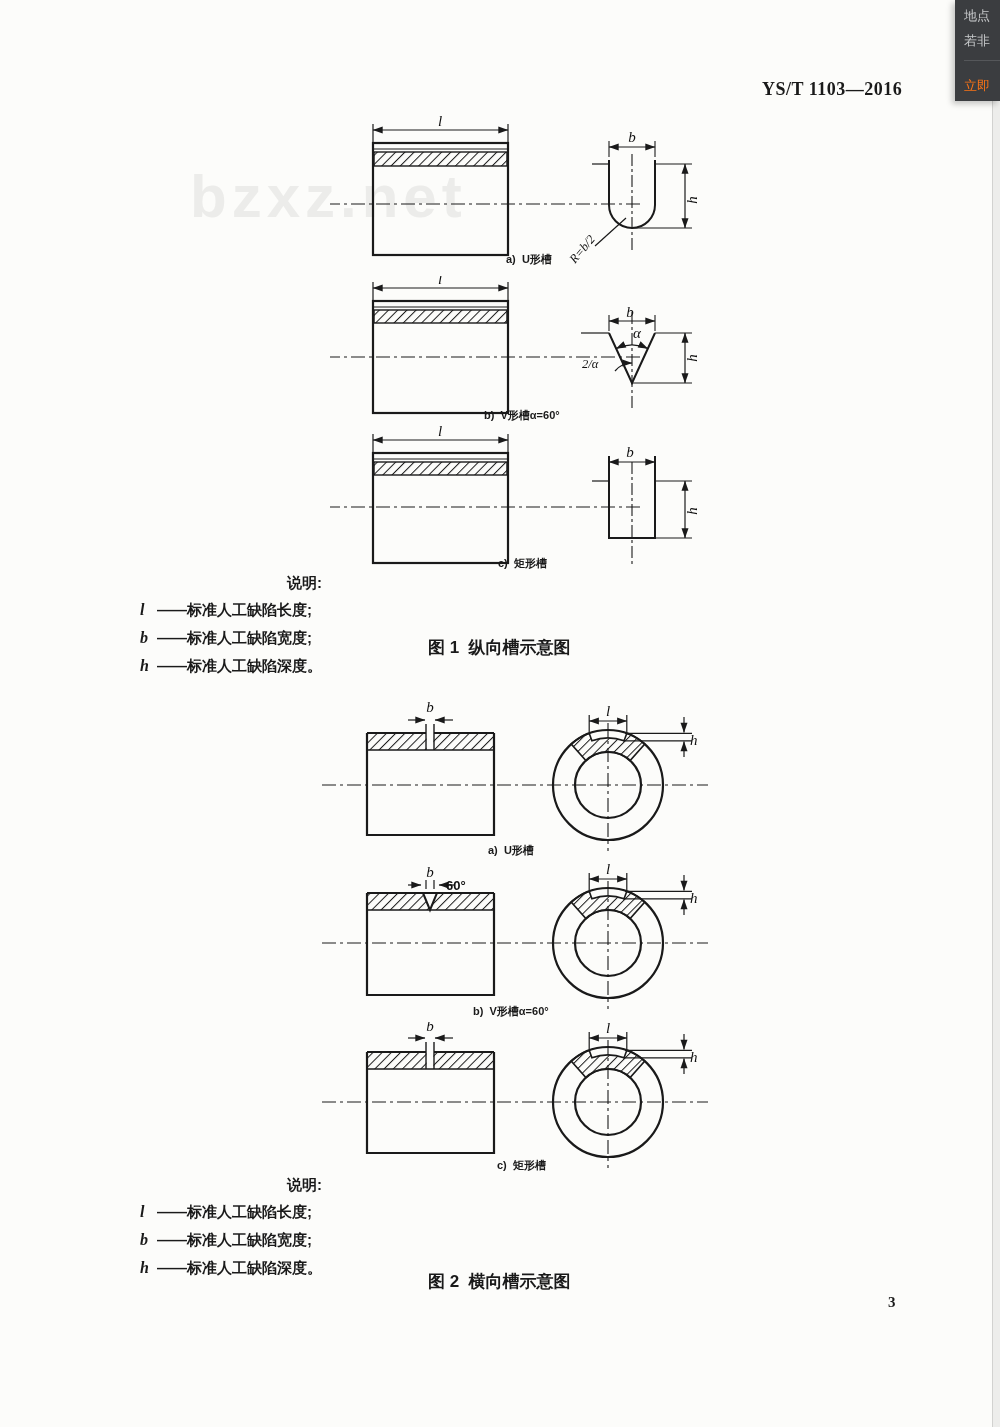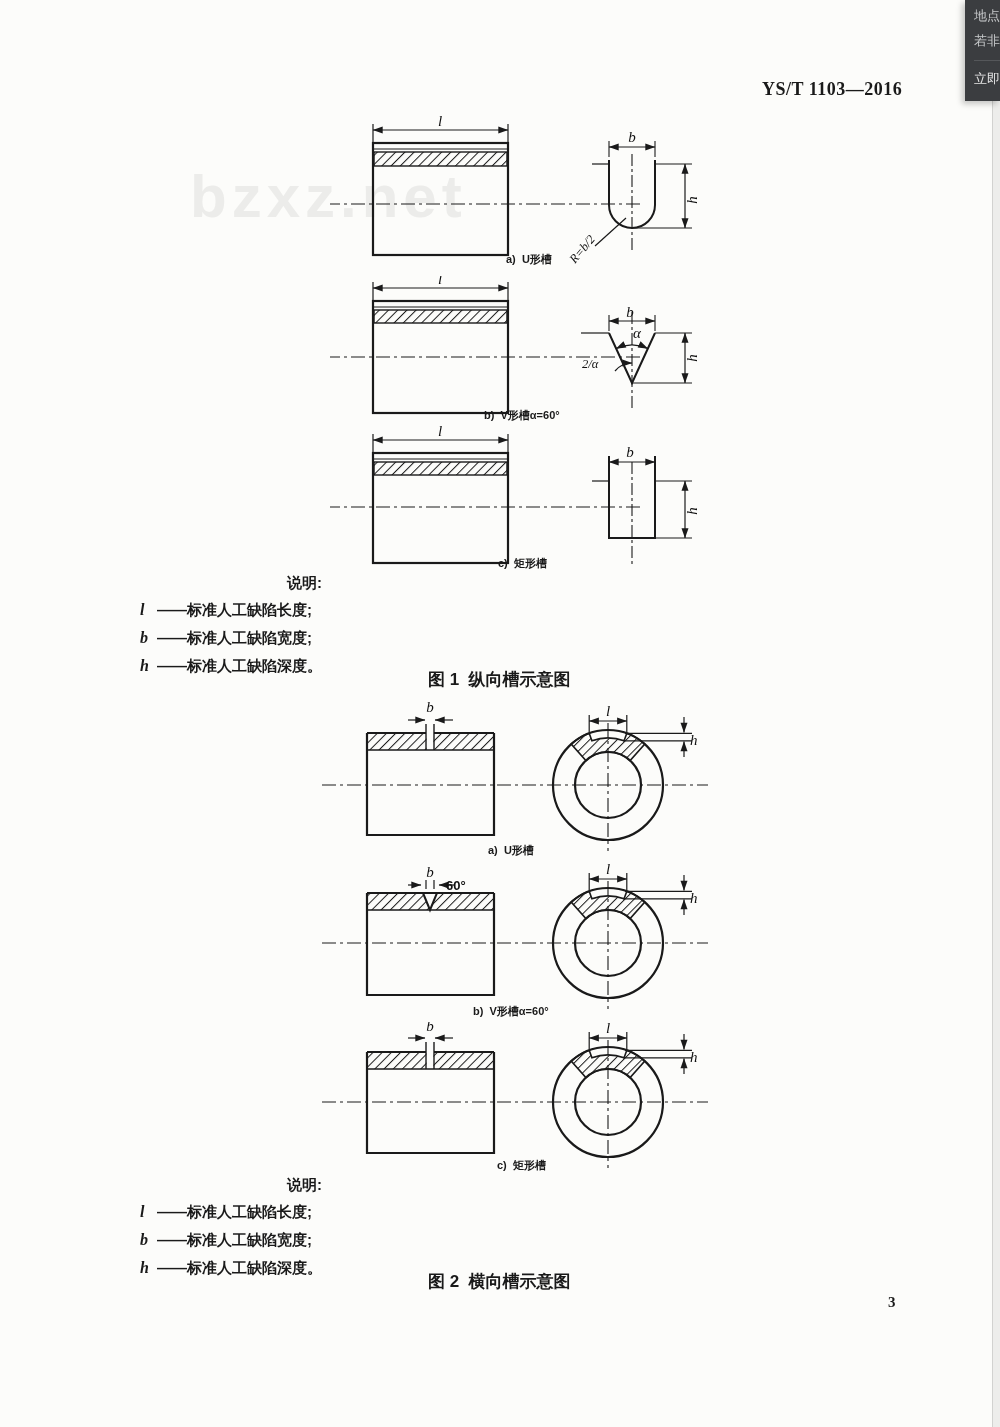--- a/index.html
+++ b/index.html
@@ -4,26 +4,26 @@
 <style>
   html,body{margin:0;padding:0;background:#e8e8e6;}
   .page{position:relative;width:1000px;height:1427px;background:#fcfcfa;overflow:hidden;
         font-family:"Liberation Sans","DejaVu Sans",sans-serif;color:#1a1a1a;}
   .page-edge{position:absolute;right:0;top:0;width:7px;height:100%;background:#ededeb;
         border-left:1px solid #d2d2d0;z-index:2;}
   .watermark{position:absolute;left:190px;top:118px;font-size:60px;font-weight:bold;
         color:#ececea;letter-spacing:5px;z-index:0;user-select:none;margin-top:44px;}
   .std-header{position:absolute;left:762px;top:79px;font-family:"Liberation Serif","DejaVu Serif",serif;
         font-weight:bold;font-size:18px;letter-spacing:.5px;}
-  .overlay-panel{position:absolute;right:0;top:0;width:35px;height:101px;background:#3b3d40;
+  .overlay-panel{position:absolute;right:0;top:0;width:45px;height:101px;background:#3b3d40;
         z-index:5;box-shadow:-3px 3px 6px rgba(0,0,0,.22);padding-left:9px;box-sizing:border-box;
         font-size:13px;color:#c7c9cb;overflow:hidden;}
   .op-line{margin-top:7px;white-space:nowrap;}
   .op-divider{margin-top:10px;width:60px;border-top:1px solid #55575a;}
-  .op-link{display:block;margin-top:9px;color:#e5e5e5;white-space:nowrap;cursor:pointer;}
+  .op-link{display:block;margin-top:16px;color:#f97316;white-space:nowrap;cursor:pointer;}
   .diag{position:absolute;z-index:1;}
   .subcap{position:absolute;font-size:11px;font-weight:bold;white-space:pre;z-index:3;}
   .maincap{position:absolute;font-size:17px;font-weight:bold;white-space:pre;z-index:3;}
   .legend{position:absolute;left:140px;font-size:15px;font-weight:600;z-index:3;}
   .legend-title{margin-bottom:8px;text-align:right;}
   .legend-line{margin-bottom:9px;white-space:pre;}
   .legend-line .sym{font-family:"Liberation Serif","DejaVu Serif",serif;font-style:italic;
         font-weight:bold;display:inline-block;width:17px;font-size:16px;}
   .page-num{position:absolute;left:888px;top:1294px;font-family:"Liberation Serif","DejaVu Serif",serif;
         font-weight:bold;font-size:15px;}
@@ -155,21 +155,21 @@
     </g>
   </svg>
   <div class="subcap" style="left:498px;top:556px">c)  矩形槽</div>
 
   <div class="legend" style="top:574px">
     <div class="legend-title">说明:</div>
     <div class="legend-line"><span class="sym">l</span><span>——标准人工缺陷长度;</span></div>
     <div class="legend-line"><span class="sym">b</span><span>——标准人工缺陷宽度;</span></div>
     <div class="legend-line"><span class="sym">h</span><span>——标准人工缺陷深度。</span></div>
   </div>
-  <div class="maincap" style="left:428px;top:668px">图 1  纵向槽示意图</div>
+  <div class="maincap" style="left:428px;top:636px">图 1  纵向槽示意图</div>
 
   <svg class="diag" style="left:320px;top:698px" width="390" height="162">
     <g stroke="#1a1a1a" fill="none" stroke-width="1.2">
       <text x="110" y="14" class="dim" text-anchor="middle">b</text>
       <line x1="88" y1="22" x2="105" y2="22" marker-end="url(#arE)"></line>
       <line x1="133" y1="22" x2="115" y2="22" marker-end="url(#arE)"></line>
       <rect x="47" y="35" width="127" height="17" fill="url(#hatch)" stroke="none"></rect>
       <rect x="106.5" y="34" width="7" height="19" fill="#fcfcfa" stroke="none"></rect>
       <path d="M47,35 L47,137 L174,137 L174,35" stroke-width="2.2"></path>
       <line x1="47" y1="35" x2="106" y2="35" stroke-width="2.2"></line>

